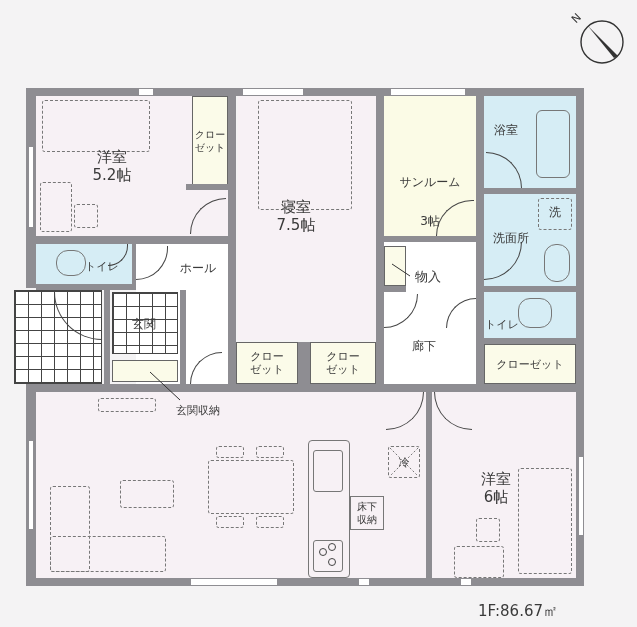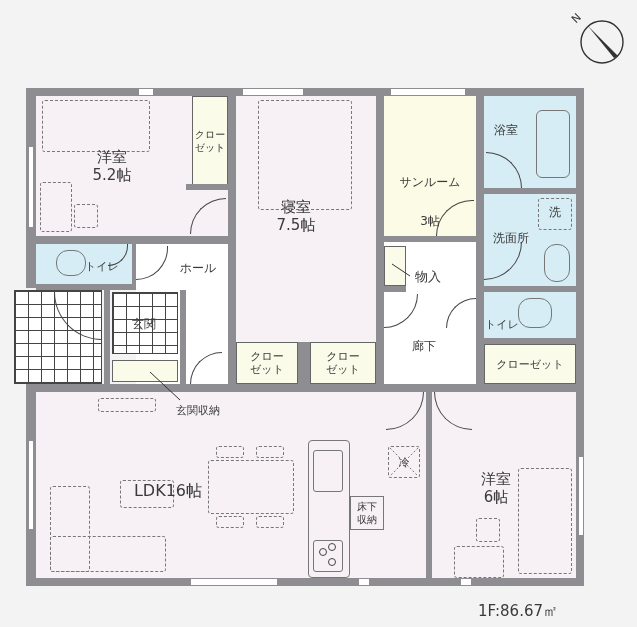--- a/index.html
+++ b/index.html
@@ -150,21 +150,20 @@
   <div class="lbl-s" style="left:120px;top:318px;width:48px;font-size:12px;">玄関</div>
   <div class="lbl-s" style="left:408px;top:270px;width:40px;font-size:13px;">物入</div>
   <div class="lbl-s" style="left:400px;top:340px;width:48px;font-size:12px;">廊下</div>
   <div class="lbl-s" style="left:482px;top:318px;width:40px;font-size:11px;">トイレ</div>
   <div class="lbl-s" style="left:236px;top:350px;width:62px;">クロー
 ゼット</div>
   <div class="lbl-s" style="left:310px;top:350px;width:66px;">クロー
 ゼット</div>
   <div class="lbl-s" style="left:484px;top:358px;width:92px;font-family:Liberation Serif, serif;">クローゼット</div>
   <div class="lbl-s" style="left:166px;top:404px;width:64px;">玄関収納</div>
-  <div class="lbl" style="left:118px;top:482px;width:100px;font-size:16px;">LDK16帖</div>
   <div class="lbl-s" style="left:392px;top:456px;width:24px;">冷</div>
   <div class="lbl-s" style="left:350px;top:500px;width:34px;font-size:10px;">床下
 収納</div>
   <div class="lbl" style="left:466px;top:470px;width:60px;">
     <div>洋室</div>
     <div>6帖</div>
   </div>
 
   <svg width="637" height="627" style="pointer-events:none;">
     <line x1="150" y1="372" x2="180" y2="400" stroke="#333" stroke-width="1"></line>

